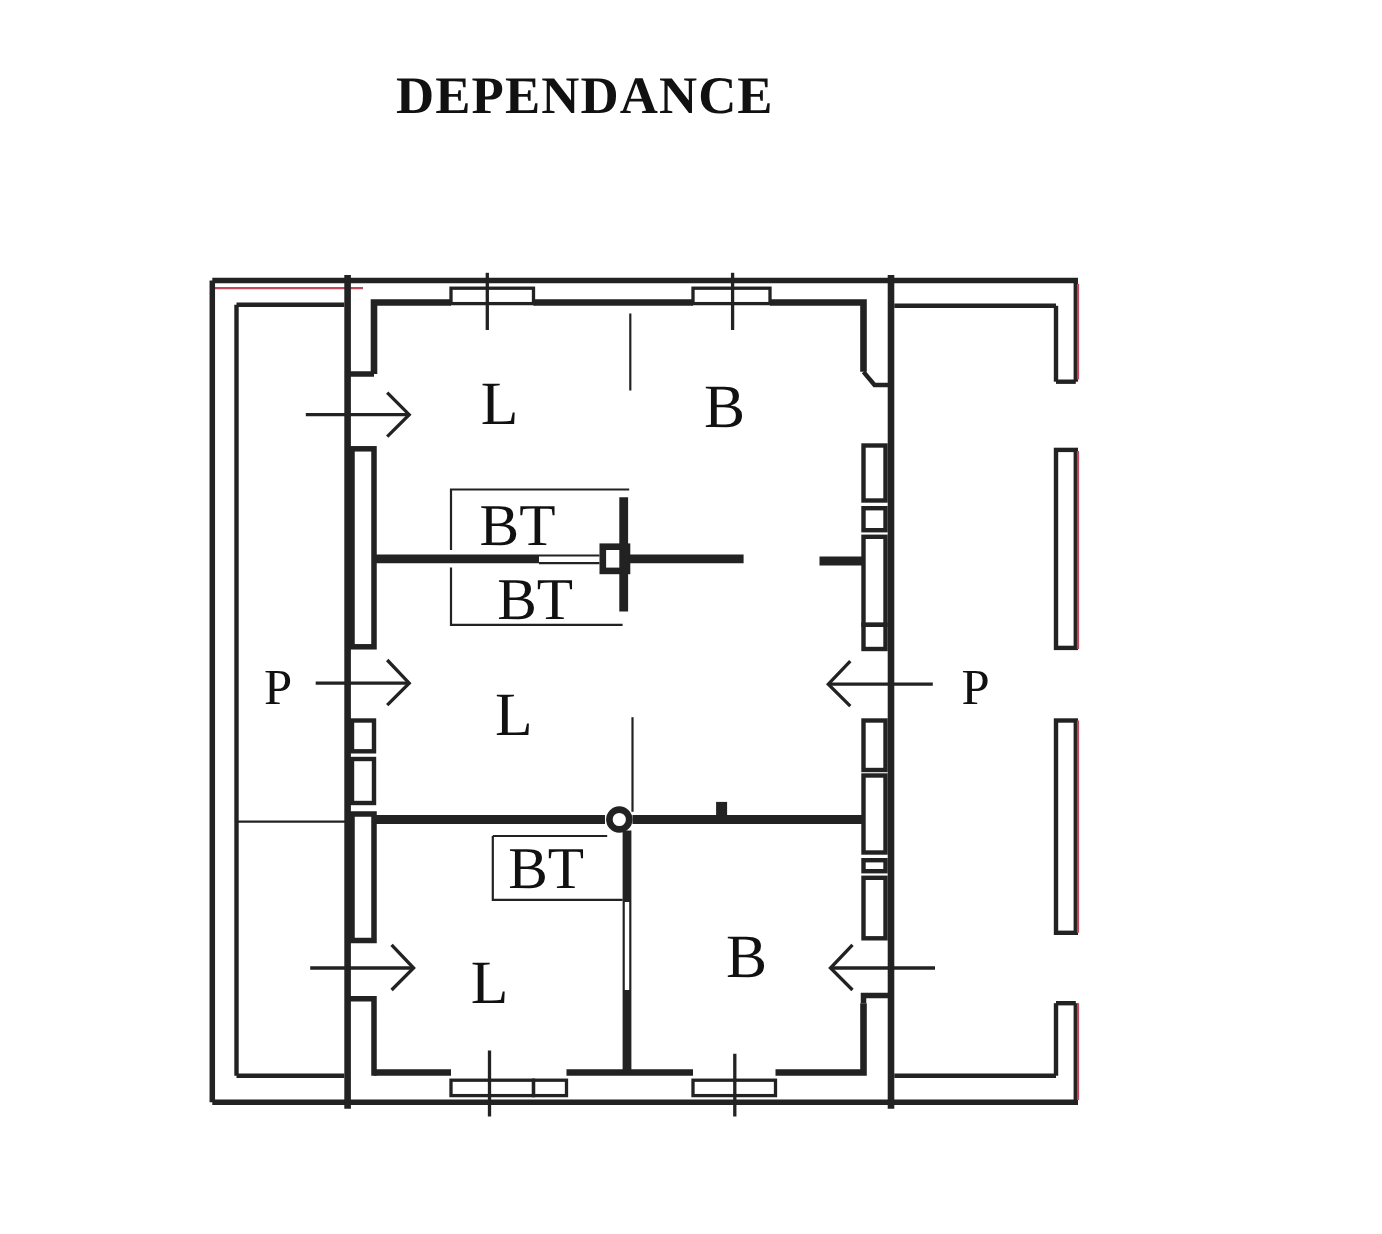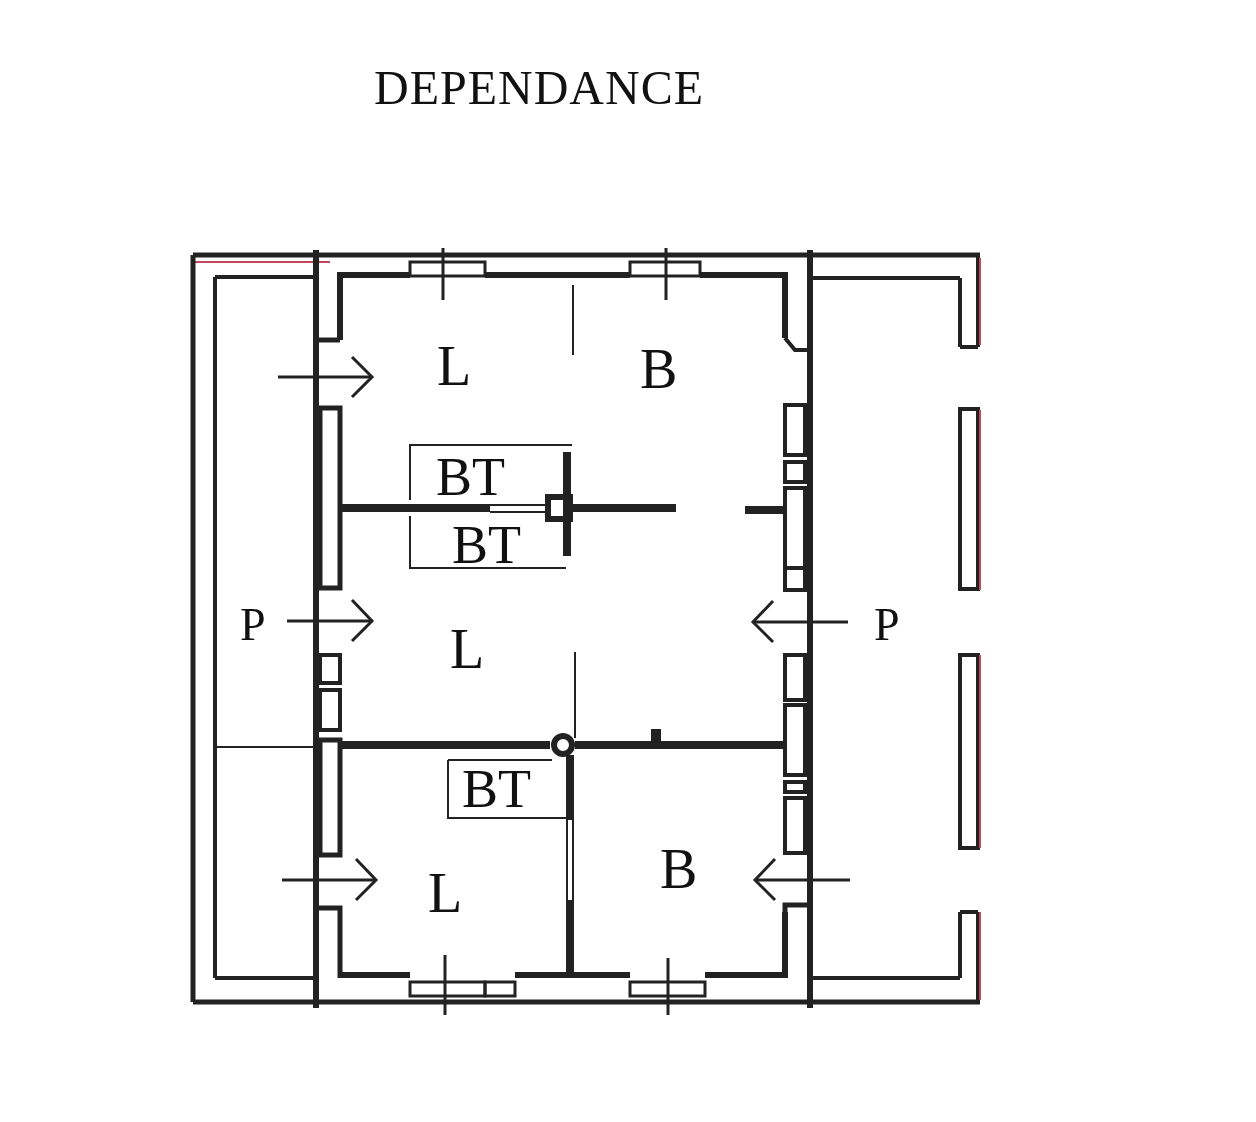--- a/index.html
+++ b/index.html
@@ -1,18 +1,18 @@
 <!DOCTYPE html>
 <html><head>
 <meta charset="utf-8">
 <style>
   html, body { margin: 0; padding: 0; background: #ffffff; }
   body { width: 1256px; height: 1122px; position: relative; overflow: hidden;
          font-family: "Liberation Serif", "DejaVu Serif", serif; }
-  .title { position: absolute; left: 374px; top: 64px; font-size: 48px; font-weight: normal;
+  .title { position: absolute; left: 360px; top: 64px; font-size: 48px; font-weight: bold;
            letter-spacing: 1px; color: #111; line-height: 1; }
   svg { position: absolute; left: 0; top: 0; }
   .lbl { font-family: "Liberation Serif", "DejaVu Serif", serif; fill: #111; }
   .room { font-size: 56px; }
   .bt { font-size: 54px; }
   .p { font-size: 46px; }
 </style>
 </head>
 <body>
 

